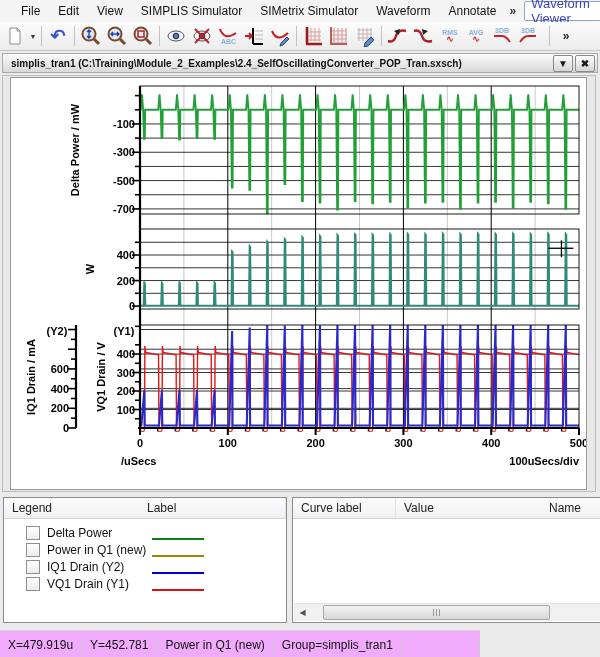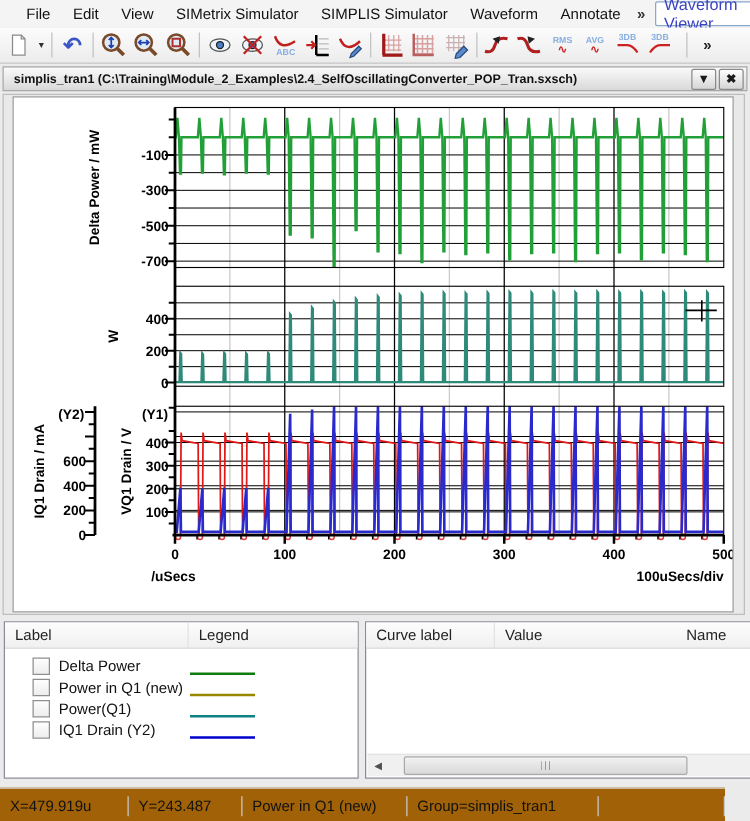--- a/index.html
+++ b/index.html
@@ -59,36 +59,36 @@
   
   .hscroll{position:absolute;left:1px;right:1px;bottom:1px;height:17px;background:#f0f0f0;
            border-top:1px solid #e3e3e3;display:flex;align-items:center;}
   .sarrow{width:17px;height:15px;display:flex;align-items:center;justify-content:center;
           font-size:8px;color:#505050;}
   .sthumb{height:13px;border:1px solid #a9a9a9;border-radius:2px;
           background:linear-gradient(#f2f2f2,#d8d8d8);margin-left:12px;width:225px;position:relative;}
   .sthumb:after{content:"";position:absolute;left:50%;top:3px;width:8px;height:7px;margin-left:-4px;
           background:repeating-linear-gradient(90deg,#9a9a9a 0 1px,transparent 1px 3px);}
   
-  .statusbar{position:absolute;left:0;top:630px;width:580px;height:27px;background:#a16207;
+  .statusbar{position:absolute;left:0;top:630px;width:480px;height:27px;background:#f0abfc;
              border-top:1px solid #d5d5d5;display:flex;align-items:center;font-size:12px;}
   .scell{padding:0 8px;height:16px;display:flex;align-items:center;border-right:1px solid #c9c9c9;
          white-space:nowrap;}
   .scell.c0{width:88px;} .scell.c1{width:76px;} .scell.c2{width:118px;} .scell.c3{width:140px;}
   .scell.c4{width:86px;border-right:1px solid #c9c9c9;}
 </style>
 </head>
 <body>
 
 <div class="menubar">
   <span class="menu-item">File</span>
   <span class="menu-item">Edit</span>
   <span class="menu-item">View</span>
+  <span class="menu-item">SIMPLIS Simulator</span>
   <span class="menu-item">SIMetrix Simulator</span>
-  <span class="menu-item">SIMPLIS Simulator</span>
   <span class="menu-item">Waveform</span>
   <span class="menu-item">Annotate</span>
   <span class="menu-overflow" style="margin-left:auto;">»</span>
   <div class="viewer-combo">
     <span class="val">Waveform Viewer</span>
     <span class="drop">▼</span>
   </div>
 </div>
 
 <div class="toolbar" id="toolbar">
@@ -387,59 +387,59 @@
         <text x="110" y="387">/uSecs</text>
         <text x="568" y="387" text-anchor="end">100uSecs/div</text>
         <line x1="537.44" y1="170.26634768740033" x2="562.44" y2="170.26634768740033" stroke="#000" stroke-width="1.3"></line>
         <line x1="550.44" y1="162.26634768740033" x2="550.44" y2="179.26634768740033" stroke="#000" stroke-width="1.3"></line>
       </svg>
   </div>
 </div>
 
 <div class="panel" id="legend-panel">
   <div class="phead">
+    <span class="col" style="flex:1;border-right:none;">Legend</span>
     <span class="col" style="width:147px;">Label</span>
-    <span class="col" style="flex:1;border-right:none;">Legend</span>
   </div>
   <div id="legend-rows" style="padding-top:4px;">
       <div class="lrow">
         <span class="cbx"></span>
         <span class="lbl">Delta Power</span>
         <span class="line" style="background: rgb(15, 125, 15);"></span>
       </div>
       <div class="lrow">
         <span class="cbx"></span>
         <span class="lbl">Power in Q1 (new)</span>
         <span class="line" style="background: rgb(154, 135, 0);"></span>
       </div>
       <div class="lrow">
         <span class="cbx"></span>
-        <span class="lbl">Power(Q1)</span>
-        <span class="line" style="background: rgb(16, 128, 128);"></span>
+        <span class="lbl">IQ1 Drain (Y2)</span>
+        <span class="line" style="background: rgb(0, 0, 205);"></span>
       </div>
       <div class="lrow">
         <span class="cbx"></span>
-        <span class="lbl">IQ1 Drain (Y2)</span>
-        <span class="line" style="background: rgb(0, 0, 205);"></span>
+        <span class="lbl">VQ1 Drain (Y1)</span>
+        <span class="line" style="background: rgb(221, 16, 16);"></span>
       </div>
     </div>
 </div>
 
 <div class="panel" id="values-panel">
   <div class="phead">
     <span class="col" style="width:103px;">Curve label</span>
     <span class="col" style="flex:1;border-right:none;">Value</span>
     <span class="col" style="width:100px;">Name</span>
   </div>
   <div class="hscroll">
     <span class="sarrow">◀</span>
     <span class="sthumb"></span>
     <span class="sarrow" style="margin-left:auto;">▶</span>
   </div>
 </div>
 
 <div class="statusbar">
   <span class="scell c0">X=479.919u</span>
-  <span class="scell c1">Y=243.487</span>
+  <span class="scell c1">Y=452.781</span>
   <span class="scell c2">Power in Q1 (new)</span>
   <span class="scell c3">Group=simplis_tran1</span>
   <span class="scell c4"></span>
 </div>
 
 </body></html>

